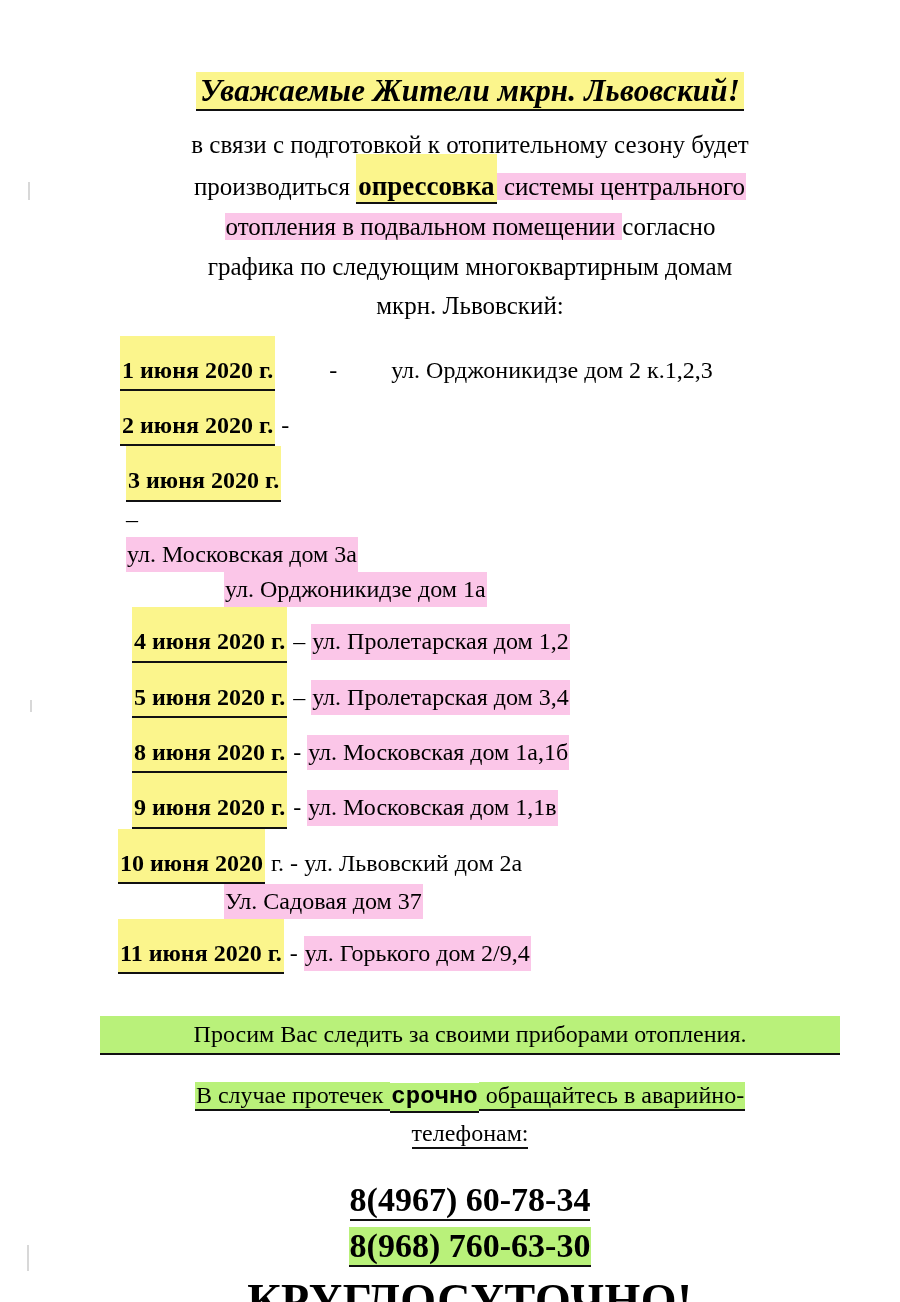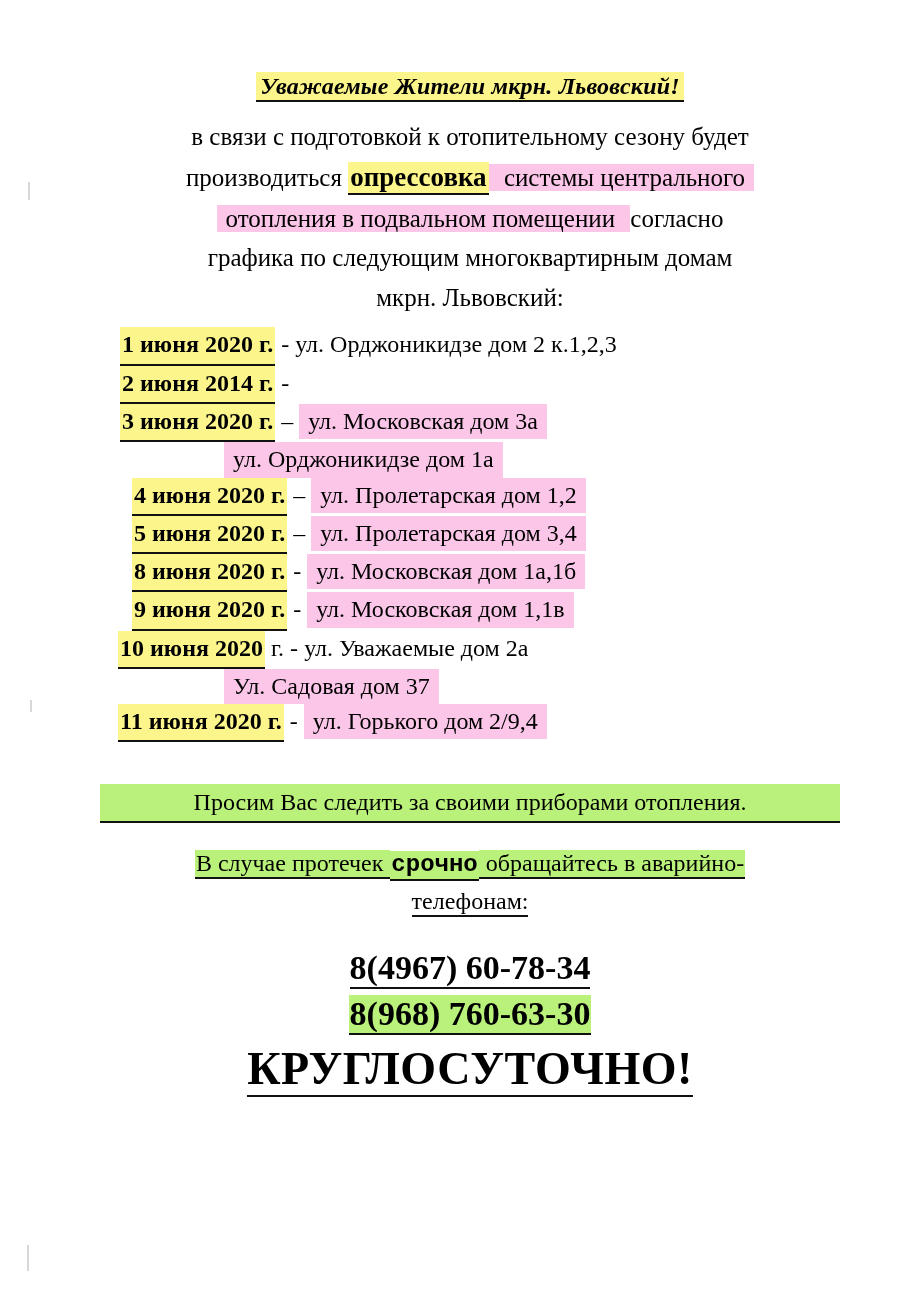--- a/index.html
+++ b/index.html
@@ -35,43 +35,43 @@
     position: absolute;
     left: 100px;
     top: 72px;
     width: 740px;
     text-align: center;
   }
 
   
   .hl-yellow {
     background: #fbf58c;
-    padding: 0 2px;
+    padding: 17px 2px;
     box-decoration-break: clone;
     -webkit-box-decoration-break: clone;
   }
   .hl-pink {
     background: #fbc6e8;
-    padding: 0 9px;
+    padding: 0 1px;
     box-decoration-break: clone;
     -webkit-box-decoration-break: clone;
   }
   .hl-green {
     background: #b9f17a;
     padding: 0 1px;
     box-decoration-break: clone;
     -webkit-box-decoration-break: clone;
   }
   .ul { border-bottom: 2px solid #111; padding-bottom: 1px; }
 
   
   .title {
     font-style: italic;
     font-weight: bold;
-    font-size: 24px;
+    font-size: 31px;
     letter-spacing: 0.2px;
     line-height: 1.2;
     margin: 0 0 16px 0;
     white-space: nowrap;
   }
   .title .hl-yellow { padding: 1px 4px; }
 
   
   .intro {
     font-size: 25px;
@@ -101,23 +101,23 @@
     text-align: left;
     font-weight: bold;
   }
   .sched-row .addr {
     display: inline-block;
     margin-left: 6px;
   }
   .sched-row.indent {
     padding-left: 118px;
   }
-  .sched-row.r1 { padding-left: 20px; }
+  .sched-row.r1 { padding-left: 20px; gap: 48px; }
   .sched-row.r2 { padding-left: 20px; }
-  .sched-row.r3 { padding-left: 20px; }
+  .sched-row.r3 { padding-left: 20px; flex-direction: column; }
   .sched-row.r4 { padding-left: 32px; }
   .sched-row.r5 { padding-left: 32px; }
   .sched-row.r6 { padding-left: 32px; }
   .sched-row.r7 { padding-left: 32px; }
   .sched-row.r8 { padding-left: 18px; }
   .sched-row.r9 { padding-left: 18px; }
 
   
   .notice {
     font-size: 24px;
@@ -174,21 +174,21 @@
 
     <div class="schedule">
 
       <div class="sched-row r1">
         <span class="date hl-yellow ul">1 июня 2020 г.</span>
         <span class="addr">-</span>
         <span class="addr">ул. Орджоникидзе дом 2 к.1,2,3</span>
       </div>
 
       <div class="sched-row r2">
-        <span class="date hl-yellow ul">2 июня 2014 г.</span>
+        <span class="date hl-yellow ul">2 июня 2020 г.</span>
         <span class="addr">-</span>
       </div>
 
       <div class="sched-row r3">
         <span class="date hl-yellow ul">3 июня 2020 г.</span>
         <span class="addr">–</span>
         <span class="addr hl-pink">ул. Московская дом 3а</span>
       </div>
 
       <div class="sched-row indent">
@@ -215,21 +215,21 @@
 
       <div class="sched-row r7">
         <span class="date hl-yellow ul">9 июня 2020 г.</span>
         <span class="addr">-</span>
         <span class="addr hl-pink">ул. Московская дом 1,1в</span>
       </div>
 
       <div class="sched-row r8">
         <span class="date hl-yellow ul">10 июня 2020</span>
         <span class="addr">г. -</span>
-        <span class="addr">ул. Уважаемые дом 2а</span>
+        <span class="addr">ул. Львовский дом 2а</span>
       </div>
 
       <div class="sched-row indent">
         <span class="addr hl-pink">Ул. Садовая дом 37</span>
       </div>
 
       <div class="sched-row r9">
         <span class="date hl-yellow ul">11 июня 2020 г.</span>
         <span class="addr">-</span>
         <span class="addr hl-pink">ул. Горького дом 2/9,4</span>

